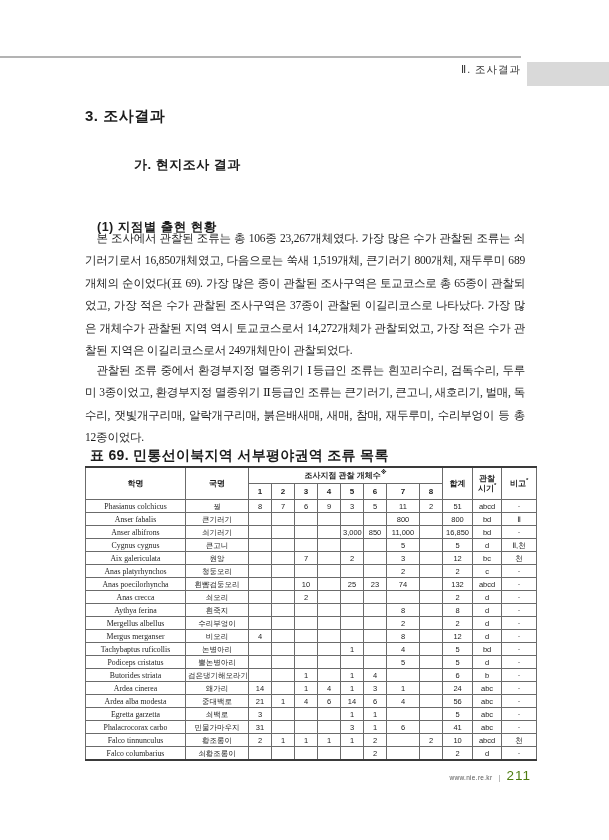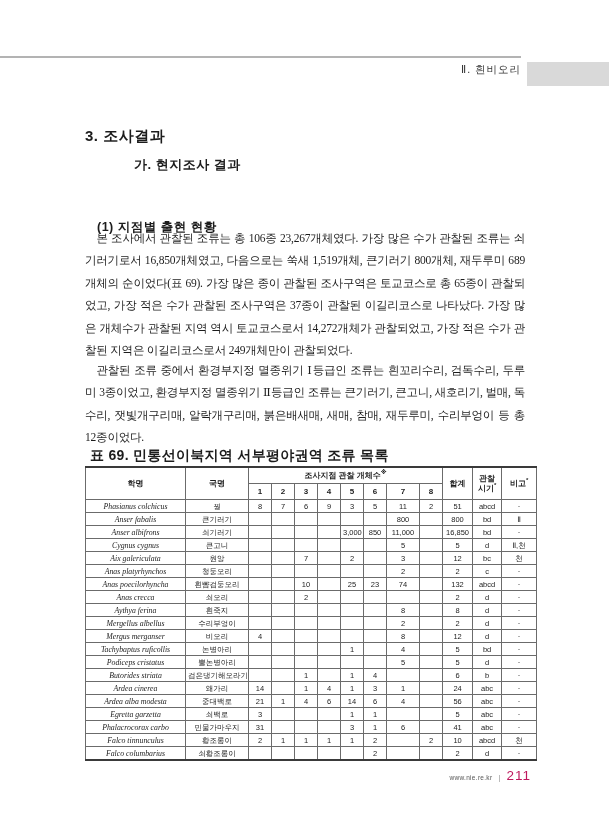--- a/index.html
+++ b/index.html
@@ -10,21 +10,21 @@
   }
   
   .top-rule{position:absolute;top:56px;left:0;width:521px;height:2px;background:#b3b3b3;}
   .running-head{
     position:absolute;top:63px;right:88px;font-family:"Liberation Sans","DejaVu Sans",sans-serif;
     font-size:10.5px;color:#333;letter-spacing:1px;
   }
   .head-tab{position:absolute;top:62px;right:0;width:82px;height:24px;background:#d9d9d9;}
   
   .h1{position:absolute;top:107px;left:85px;font-family:"Liberation Sans","DejaVu Sans",sans-serif;
-      font-size:15px;font-weight:bold;letter-spacing:.5px;margin-top:20px;}
+      font-size:15px;font-weight:bold;letter-spacing:.5px;}
   .h2{position:absolute;top:156px;left:90px;font-family:"Liberation Sans","DejaVu Sans",sans-serif;
       font-size:13px;font-weight:bold;letter-spacing:.5px;margin-left:44px;}
   .h3{position:absolute;top:195px;left:97px;font-family:"Liberation Sans","DejaVu Sans",sans-serif;
       font-size:12.5px;font-weight:bold;letter-spacing:.5px;margin-top:24px;}
   
   .para{position:absolute;left:85px;width:440px;font-size:11.5px;line-height:22.5px;
         text-align:justify;text-indent:1em;letter-spacing:-0.2px;}
   .para1{top:215px;}
   .para2{top:347px;}
   
@@ -37,36 +37,36 @@
       font-family:"Liberation Sans","DejaVu Sans",sans-serif;
       font-size:7.5px;color:#1c1c1c;
       border-top:2px solid #3a3a3a;border-bottom:2px solid #3a3a3a;
   }
   table.birds th,table.birds td{
       border:1px solid #6b6b6b;padding:0 2px;height:12px;line-height:11px;
       text-align:center;overflow:hidden;white-space:nowrap;
   }
   table.birds th{font-weight:bold;font-size:8px;height:15px;line-height:10px;}
   th.two-line{white-space:pre-line;line-height:8.5px;}
-  td.sci{font-style:italic;text-align:left;font-family:"Liberation Serif","DejaVu Serif",serif;
+  td.sci{text-align:left;font-family:"Liberation Serif","DejaVu Serif",serif;
          font-size:7.8px;}
   td.kor{text-align:left;}
   sup{font-size:6px;vertical-align:super;line-height:0;}
   
   .footer{position:absolute;top:768px;right:78px;display:flex;align-items:baseline;gap:6px;
           font-family:"Liberation Sans","DejaVu Sans",sans-serif;}
   .footer-url{font-size:6.5px;color:#555;letter-spacing:.3px;}
   .footer-sep{font-size:8px;color:#999;}
-  .footer-page{font-size:13.5px;color:#be185d;letter-spacing:1px;}
+  .footer-page{font-size:13.5px;color:#4d7c0f;letter-spacing:1px;}
 </style>
 </head>
 <body>
 
 <div class="top-rule"></div>
-<div class="running-head">Ⅱ. 흰비오리</div>
+<div class="running-head">Ⅱ. 조사결과</div>
 <div class="head-tab"></div>
 
 <div class="h1">3. 조사결과</div>
 <div class="h2">가. 현지조사 결과</div>
 <div class="h3">(1) 지점별 출현 현황</div>
 
 <p class="para para1">본 조사에서 관찰된 조류는 총 106종 23,267개체였다. 가장 많은 수가 관찰된 조류는 쇠기러기로서 16,850개체였고, 다음으로는 쑥새 1,519개체, 큰기러기 800개체, 재두루미 689개체의 순이었다(표 69). 가장 많은 종이 관찰된 조사구역은 토교코스로 총 65종이 관찰되었고, 가장 적은 수가 관찰된 조사구역은 37종이 관찰된 이길리코스로 나타났다. 가장 많은 개체수가 관찰된 지역 역시 토교코스로서 14,272개체가 관찰되었고, 가장 적은 수가 관찰된 지역은 이길리코스로서 249개체만이 관찰되었다.</p>
 <p class="para para2">관찰된 조류 중에서 환경부지정 멸종위기 Ⅰ등급인 조류는 흰꼬리수리, 검독수리, 두루미 3종이었고, 환경부지정 멸종위기 Ⅱ등급인 조류는 큰기러기, 큰고니, 새호리기, 벌매, 독수리, 잿빛개구리매, 알락개구리매, 붉은배새매, 새매, 참매, 재두루미, 수리부엉이 등 총 12종이었다.</p>
 
 <div class="tbl-caption">표 69. 민통선이북지역 서부평야권역 조류 목록</div>

